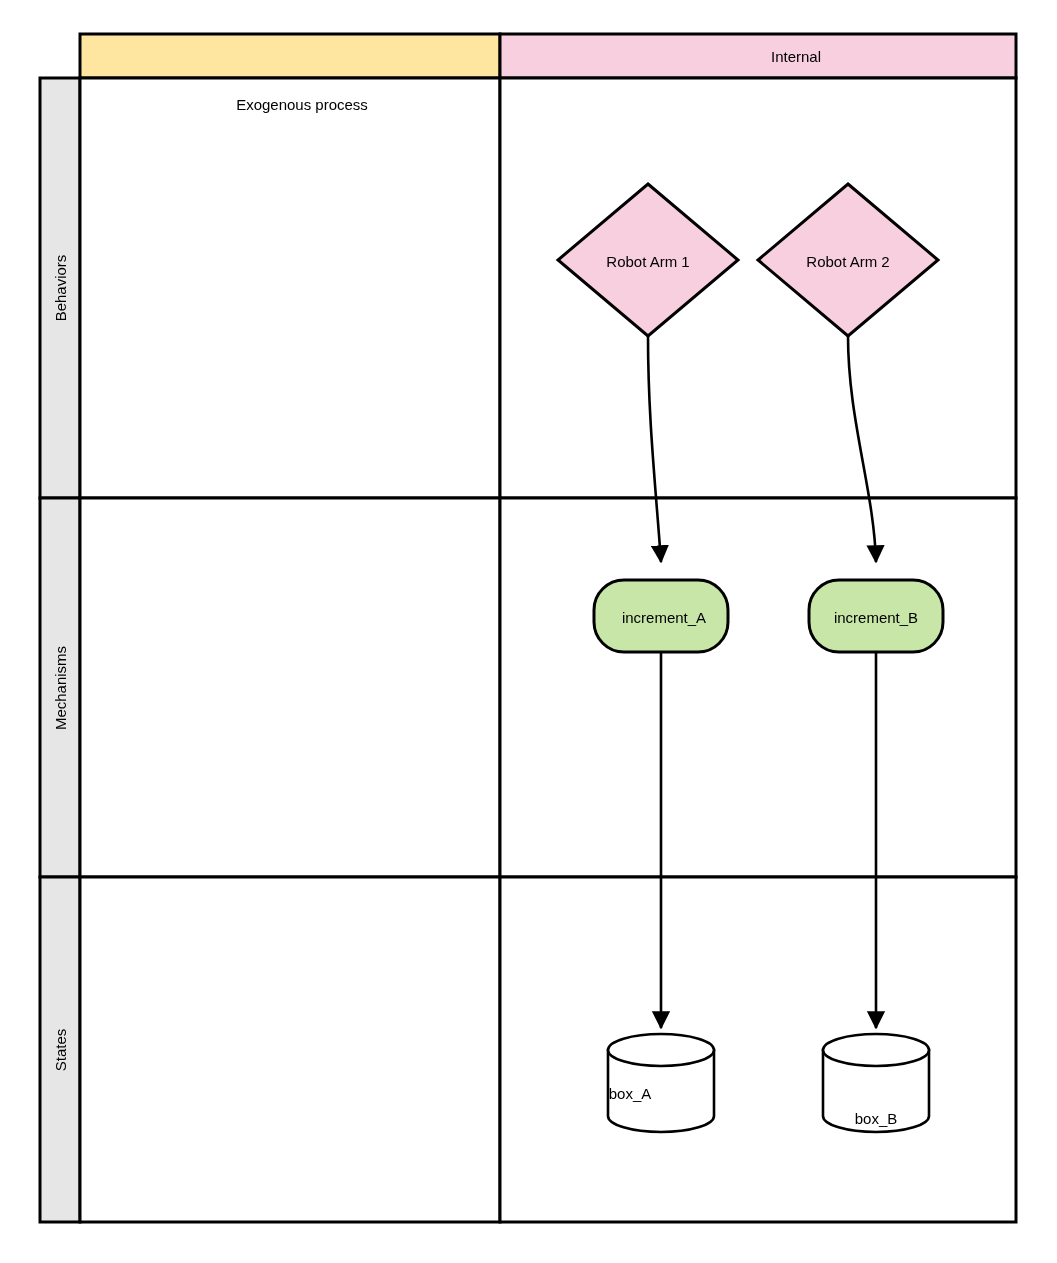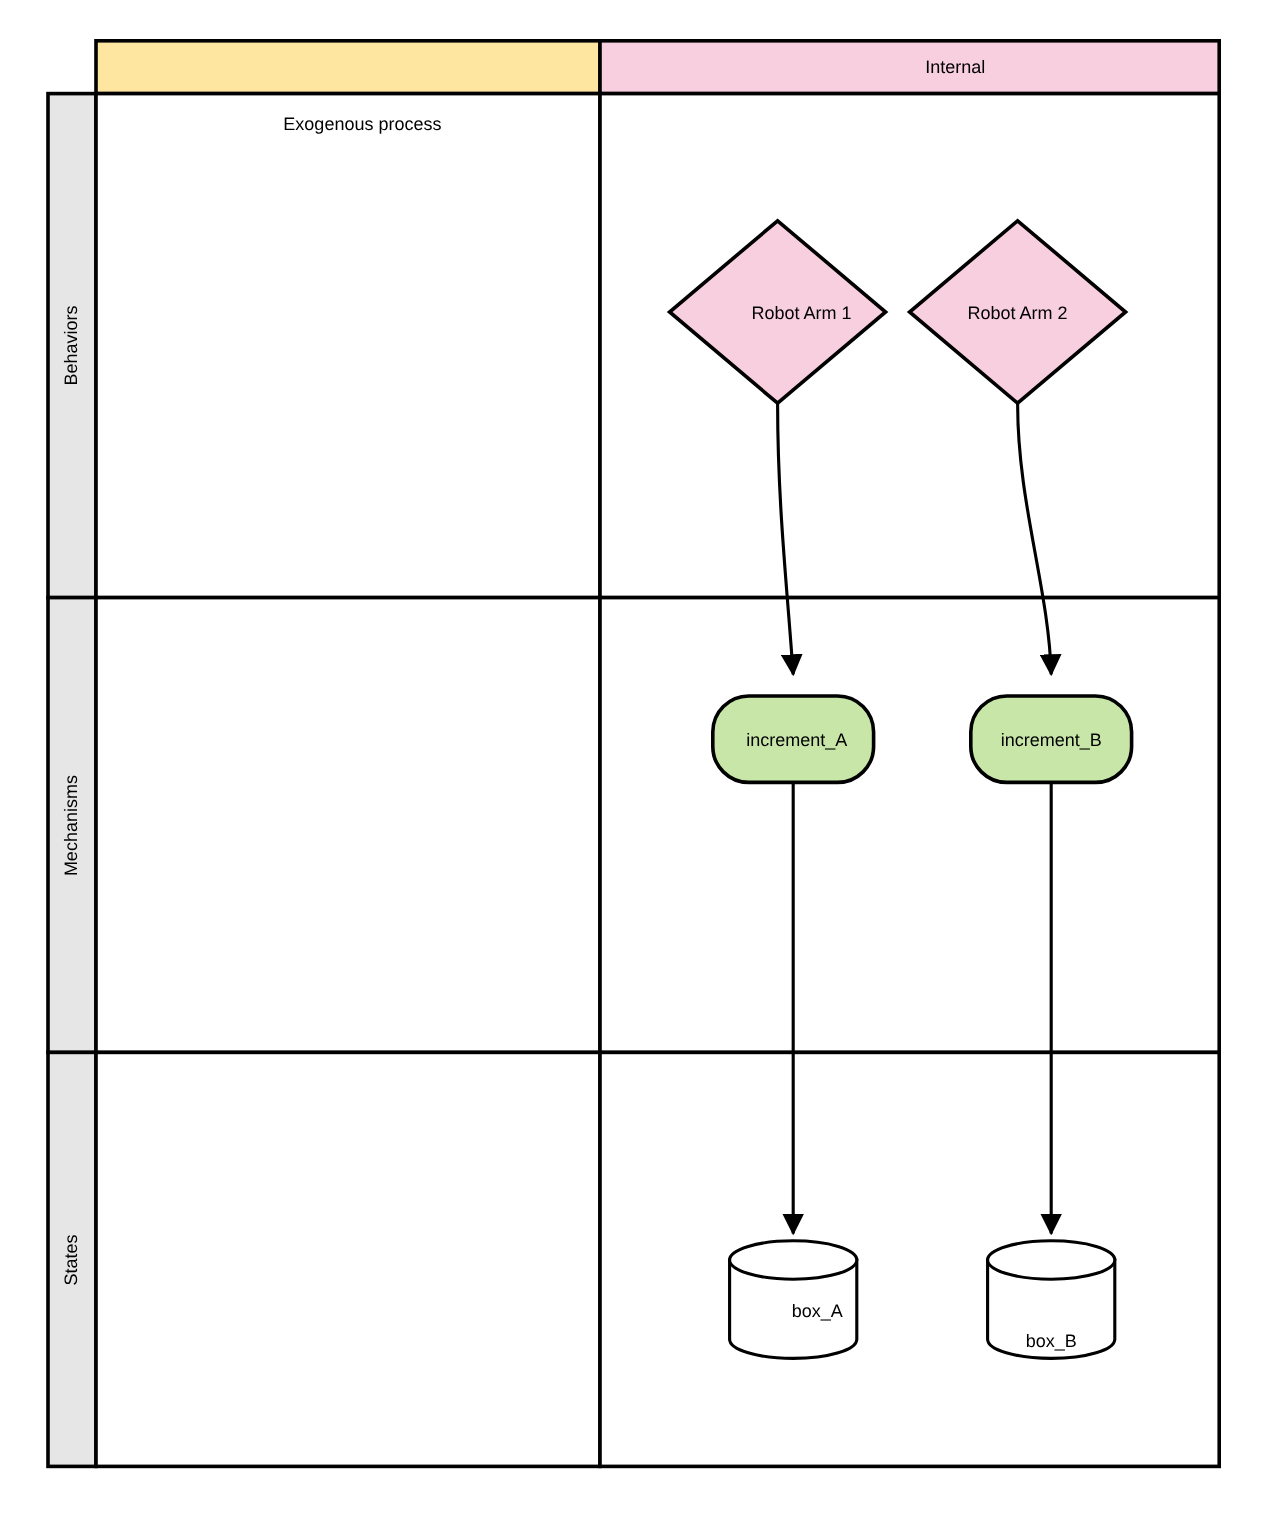--- a/index.html
+++ b/index.html
@@ -95,23 +95,23 @@
 <div class="lbl lbl-center" style="left:302px; top:56px;margin-top:48px;">Exogenous process</div>
 
 <div class="lbl lbl-center" style="left:796px; top:56px;">Internal</div>
 
 <div class="lbl lbl-rot" style="left:60px; top:288px;">Behaviors</div>
 
 <div class="lbl lbl-rot" style="left:60px; top:688px;">Mechanisms</div>
 
 <div class="lbl lbl-rot" style="left:60px; top:1050px;">States</div>
 
-<div class="lbl lbl-center" style="left:648px; top:261px;margin-left:20px;">Robot Arm 1</div>
+<div class="lbl lbl-center" style="left:648px; top:261px;">Robot Arm 1</div>
 
 <div class="lbl lbl-center" style="left:848px; top:261px;">Robot Arm 2</div>
 
 <div class="lbl lbl-center" style="left:664px; top:617px;">increment_A</div>
 
 <div class="lbl lbl-center" style="left:876px; top:617px;text-align:center;">increment_B</div>
 
-<div class="lbl lbl-center" style="left:681px; top:1093px;">box_A</div>
+<div class="lbl lbl-center" style="left:630px; top:1093px;">box_A</div>
 
 <div class="lbl lbl-center" style="left:876px; top:1118px;">box_B</div>
 
 </body></html>

